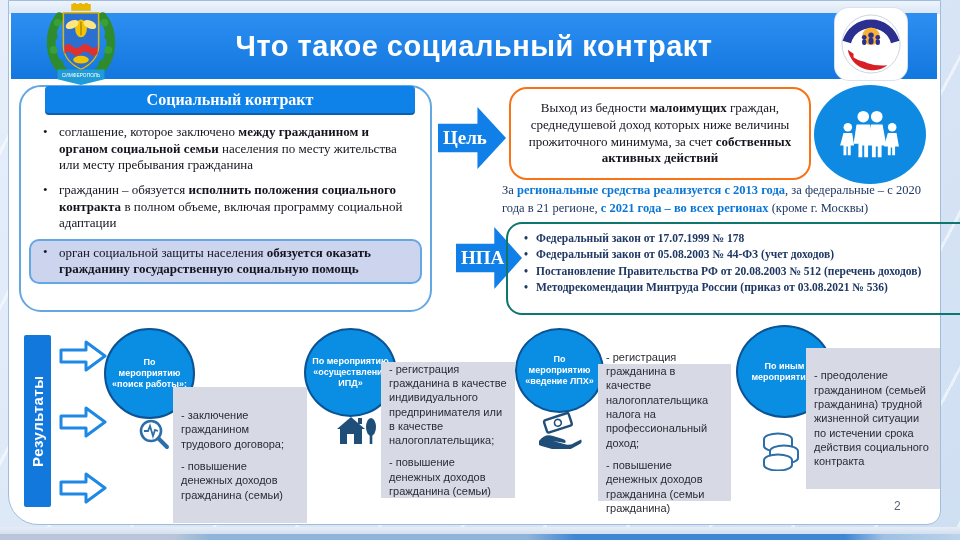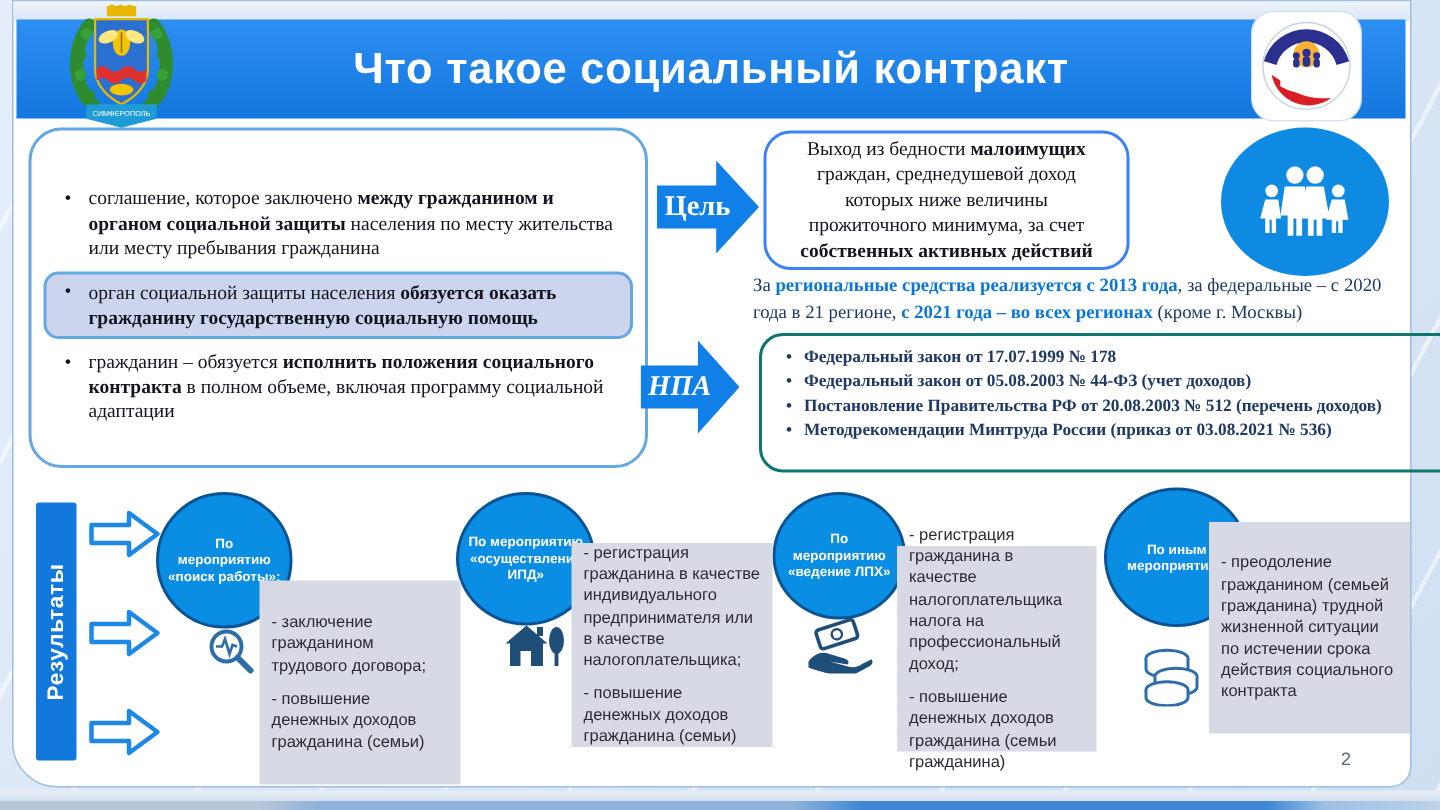--- a/index.html
+++ b/index.html
@@ -49,25 +49,25 @@
   .seg-b { font-weight:bold; }
   .seg-c { font-weight:bold; color:#0a76d8; }
   
   .solid-arrow {
     position:absolute; background:#1080e8; color:#fff;
     font-family:"Liberation Serif", serif; font-weight:bold; font-size:19px;
     clip-path:polygon(0 27%, 58% 27%, 58% 0, 100% 50%, 58% 100%, 58% 73%, 0 73%);
     display:flex; align-items:center; justify-content:flex-start; padding-left:5px;
   }
   .arrow-goal { left:429px; top:106px; width:68px; height:62px; }
-  .arrow-npa  { left:418px; top:226px; width:66px; height:62px;font-style:italic; }
+  .arrow-npa  { left:447px; top:226px; width:66px; height:62px; }
   
   .goal-box {
-    position:absolute; left:500px; top:86px; width:244px; height:93px;
-    border:2px solid #3b82f6; border-radius:18px;
+    position:absolute; left:500px; top:86px; width:302px; height:93px;
+    border:2px solid #f97316; border-radius:18px;
     display:flex; align-items:center; justify-content:center; text-align:center;
     font-family:"Liberation Serif", serif; font-size:13px; color:#14141e;
     padding:6px 14px; line-height:1.3;
   }
   .family-ellipse {
     position:absolute; left:805px; top:84px; width:112px; height:99px;
     background:#0e8ae2; border-radius:50%;
     display:flex; align-items:center; justify-content:center;
   }
   .funding-note {
@@ -183,24 +183,27 @@
         <circle cx="32" cy="23" r="2.8"></circle>
           <rect x="29.4" y="25.5" width="5.2" height="7" rx="2.4"></rect>
         <circle cx="39" cy="25" r="2.4"></circle>
           <rect x="36.8" y="27" width="4.4" height="6" rx="2"></rect>
       </g>
       <path d="M14 40 Q32 52 50 40 Q34 58 14 46 Z" fill="#fff"></path>
     </svg>
   </div>
 
   <div class="def-panel">
+    <div class="def-header">
+      <span>Социальный контракт</span>
+    </div>
     <div class="def-list">
-      <div class="def-bullet"><span>соглашение, которое заключено </span><span class="seg-b">между гражданином и органом социальной защиты</span><span> населения по месту жительства или месту пребывания гражданина</span></div>
+      <div class="def-bullet"><span>соглашение, которое заключено </span><span class="seg-b">между гражданином и органом социальной семьи</span><span> населения по месту жительства или месту пребывания гражданина</span></div>
+      <div class="def-bullet"><span>гражданин – обязуется </span><span class="seg-b">исполнить положения социального контракта</span><span> в полном объеме, включая программу социальной адаптации</span></div>
       <div class="def-bullet hl"><span>орган социальной защиты населения </span><span class="seg-b">обязуется оказать гражданину государственную социальную помощь</span></div>
-      <div class="def-bullet"><span>гражданин – обязуется </span><span class="seg-b">исполнить положения социального контракта</span><span> в полном объеме, включая программу социальной адаптации</span></div>
     </div>
   </div>
 
   <div class="solid-arrow arrow-goal">
     <span>Цель</span>
   </div>
   <div class="goal-box">
     <div><span>Выход из бедности </span><span class="seg-b">малоимущих</span><span> граждан, среднедушевой доход которых ниже величины прожиточного минимума, за счет </span><span class="seg-b">собственных активных действий</span></div>
   </div>
   <div class="family-ellipse">

